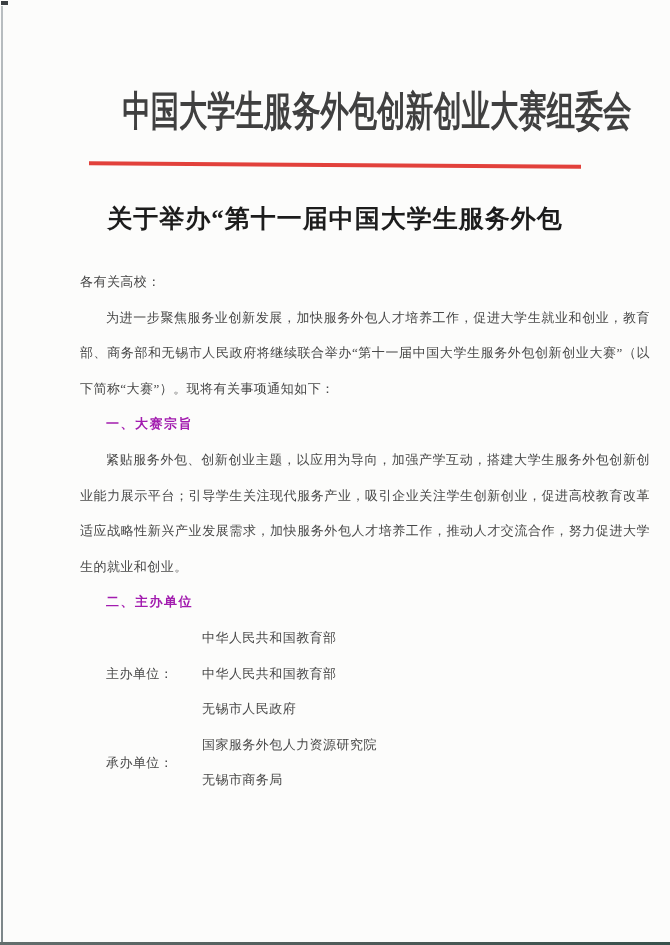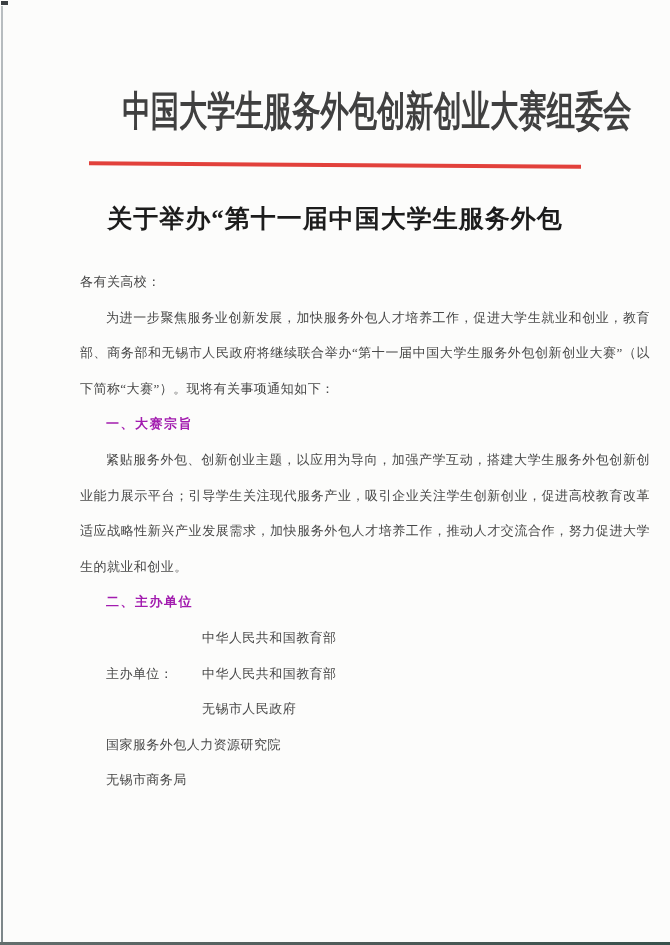--- a/index.html
+++ b/index.html
@@ -119,20 +119,21 @@
     <div class="org-block">
       <div class="org-row">
         <span class="org-label">主办单位：</span>
         <span class="org-values">
           <span>中华人民共和国教育部</span>
           <span>中华人民共和国教育部</span>
           <span>无锡市人民政府</span>
         </span>
       </div>
       <div class="org-row">
+        <span class="org-label">承办单位：</span>
         <span class="org-values">
           <span>国家服务外包人力资源研究院</span>
           <span>无锡市商务局</span>
         </span>
       </div>
     </div>
   </main>
 </div>
 
 </body></html>

